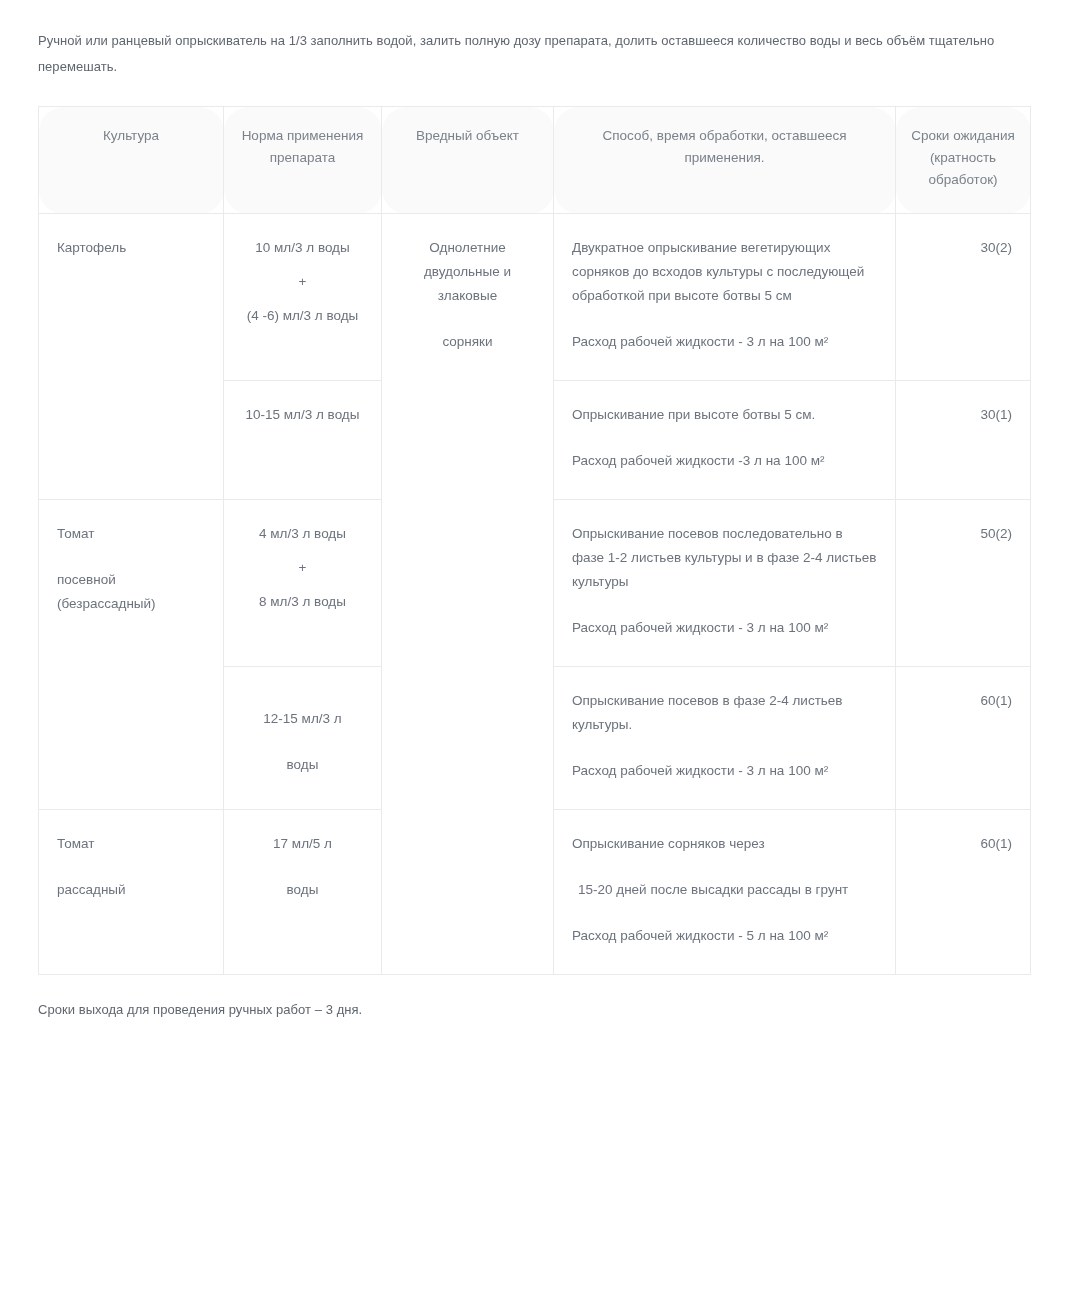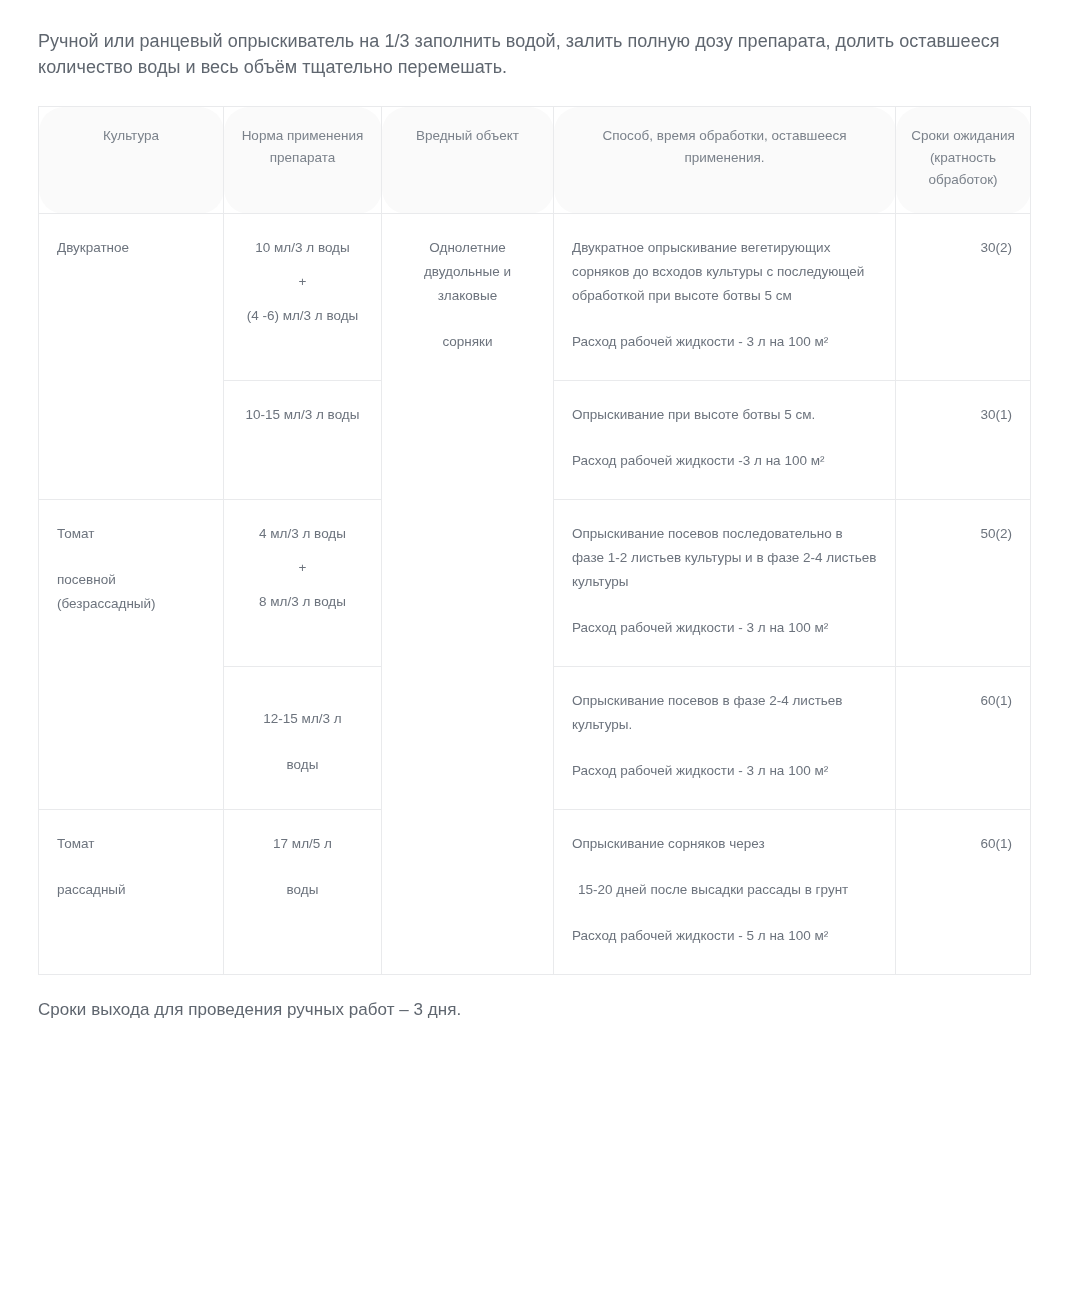--- a/index.html
+++ b/index.html
@@ -14,21 +14,21 @@
     font-family: "Liberation Sans", sans-serif;
     color: #5c6370;
     -webkit-font-smoothing: antialiased;
   }
   .page {
     width: 1068px;
     box-sizing: border-box;
     padding: 28px 38px 0 38px;
   }
   .intro {
-    font-size: 18px;
+    font-size: 13px;
     line-height: 26px;
     color: #5f666f;
     max-width: 995px;
     margin: 0 0 26px 0;
     letter-spacing: 0.05px;
   }
   .tbl-wrap {
     width: 992px;
   }
   table.data {
@@ -66,21 +66,21 @@
     background: #ffffff;
   }
   td.c-left { text-align: left; }
   td.c-center { text-align: center; }
   td.num { text-align: right; }
   .p { margin: 0 0 0 0; }
   .p + .p { margin-top: 22px; }
   .sub { margin-top: 22px; }
   .plus { margin: 10px 0 10px 0; text-align: center; }
   .outro {
-    font-size: 17px;
+    font-size: 13px;
     line-height: 26px;
     color: #5f666f;
     margin: 22px 0 0 0;
     letter-spacing: 0.05px;
   }
   .indent { padding-left: 6px; }
 </style>
 </head>
 <body>
 
@@ -103,21 +103,21 @@
           <th>Норма применения препарата</th>
           <th>Вредный объект</th>
           <th>Способ, время обработки, оставшееся применения.</th>
           <th>Сроки ожидания (кратность обработок)</th>
         </tr>
       </thead>
       <tbody>
 
         <tr>
           <td class="c-left" rowspan="2">
-            <div class="p">Двукратное</div>
+            <div class="p">Картофель</div>
           </td>
           <td class="c-center">
             <div class="p">10 мл/3 л воды</div>
             <div class="plus">+</div>
             <div class="p">(4 -6) мл/3 л воды</div>
           </td>
           <td class="c-center" rowspan="5">
             <div class="p">Однолетние двудольные и злаковые</div>
             <div class="p sub">сорняки</div>
           </td>

